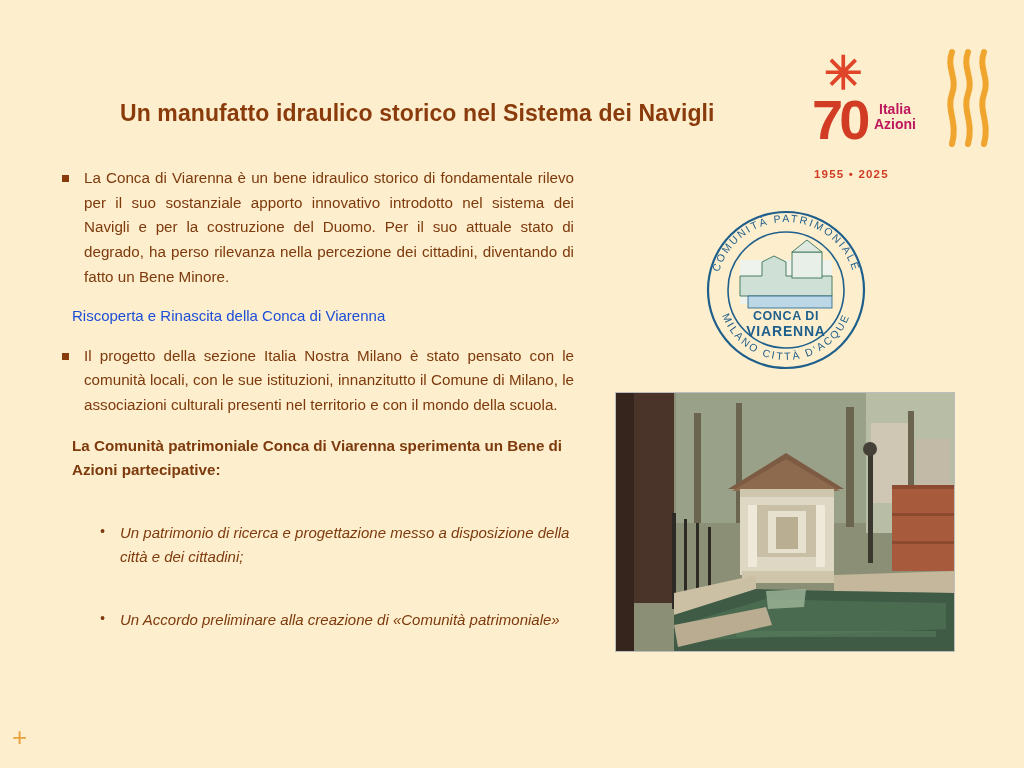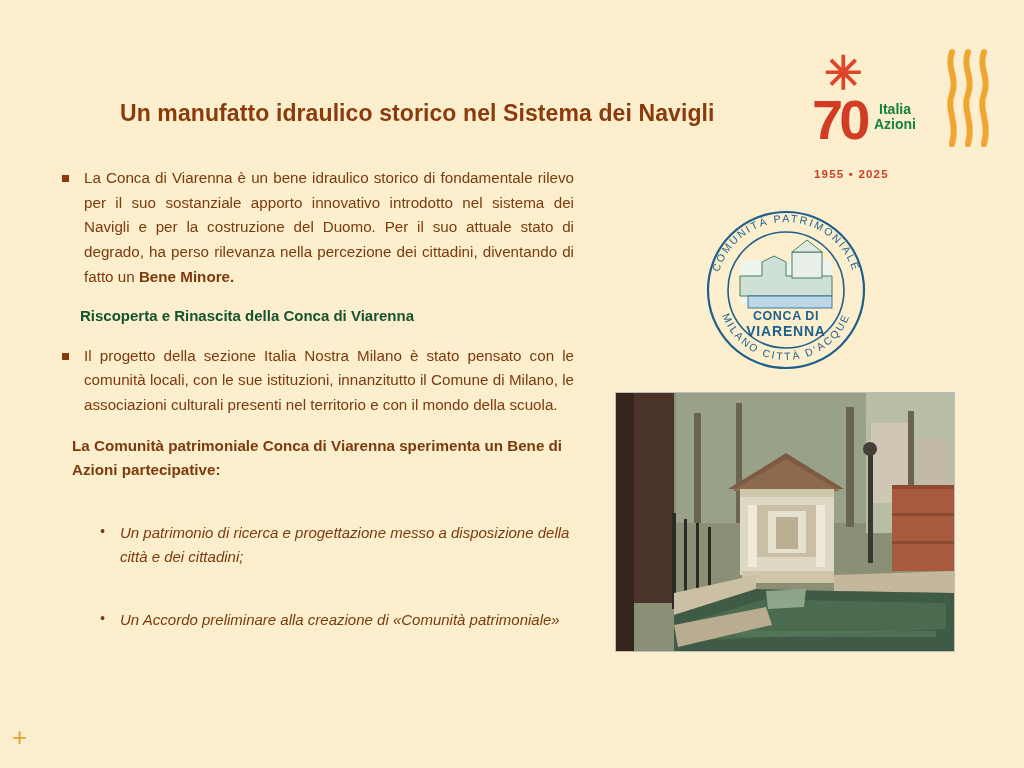--- a/index.html
+++ b/index.html
@@ -60,27 +60,27 @@
     height: 7px;
     background: #8a3b0c;
   }
   .para {
     flex: 1;
     font-size: 15.2px;
     line-height: 1.62;
     text-align: justify;
     color: #7d3a0d;
   }
-  .para b { font-weight: bold; }
+  .para b { font-weight: normal; }
 
   .subhead {
     font-size: 15px;
-    font-weight: bold;
-    color: #14532d;
-    margin: 6px 0 16px 18px;
+    font-weight: normal;
+    color: #1d4ed8;
+    margin: 6px 0 16px 10px;
     line-height: 1.5;
   }
   .subhead2 {
     font-size: 15.2px;
     font-weight: bold;
     color: #7d3a0d;
     margin: 4px 0 10px 10px;
     line-height: 1.6;
     width: 500px;
   }
@@ -139,21 +139,21 @@
     text-align: right;
   }
   .italia-nostra {
     position: absolute;
     left: 52px;
     top: 52px;
     width: 62px;
     text-align: center;
     font-size: 14px;
     font-weight: bold;
-    color: #15803d;
+    color: #be185d;
     line-height: 1.05;
   }
   .years {
     position: absolute;
     left: 2px;
     top: 118px;
     font-size: 11.5px;
     letter-spacing: 1.2px;
     color: #d23c24;
     font-weight: bold;

